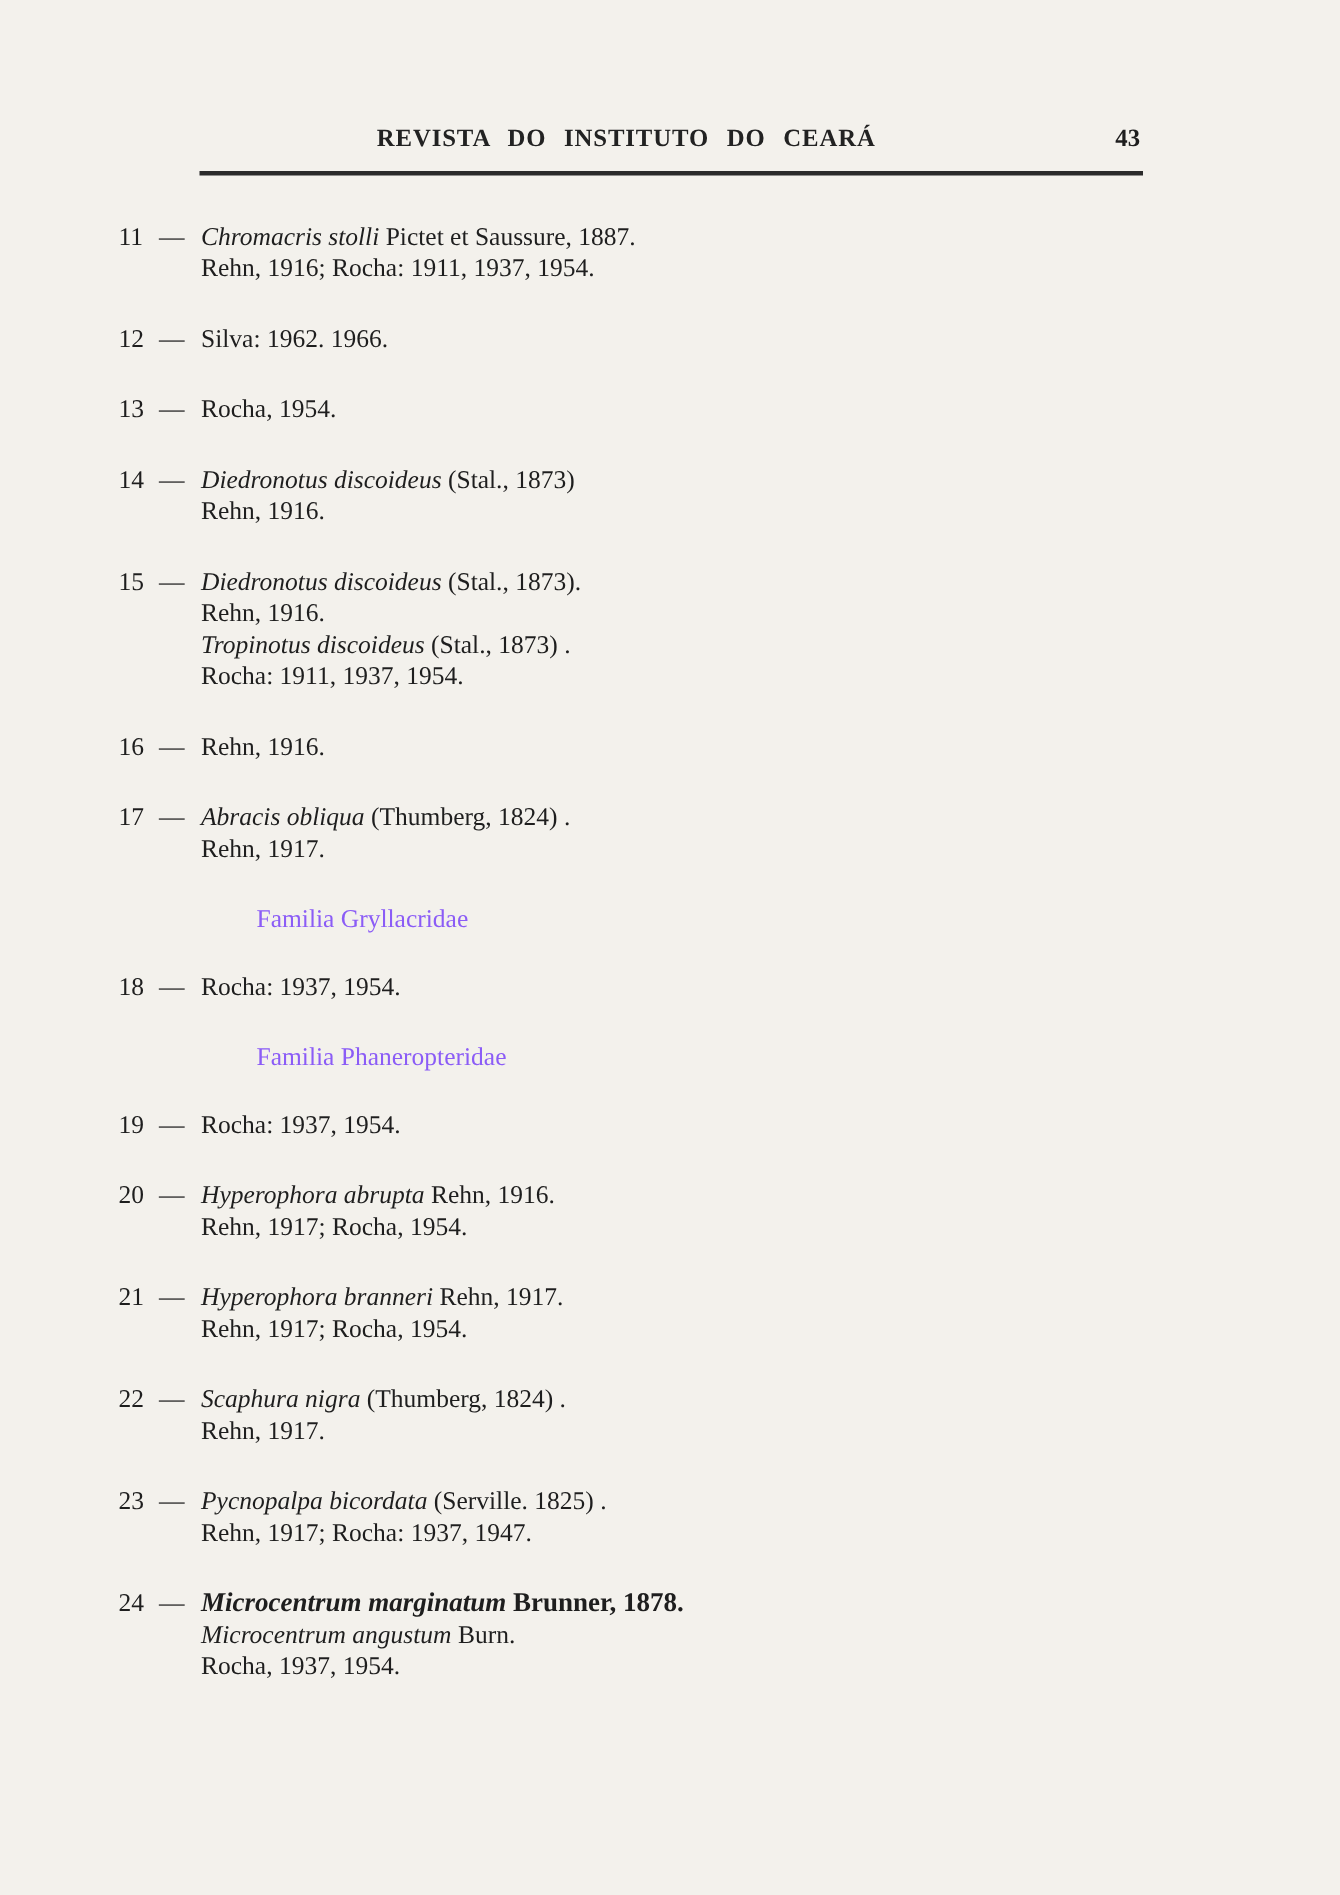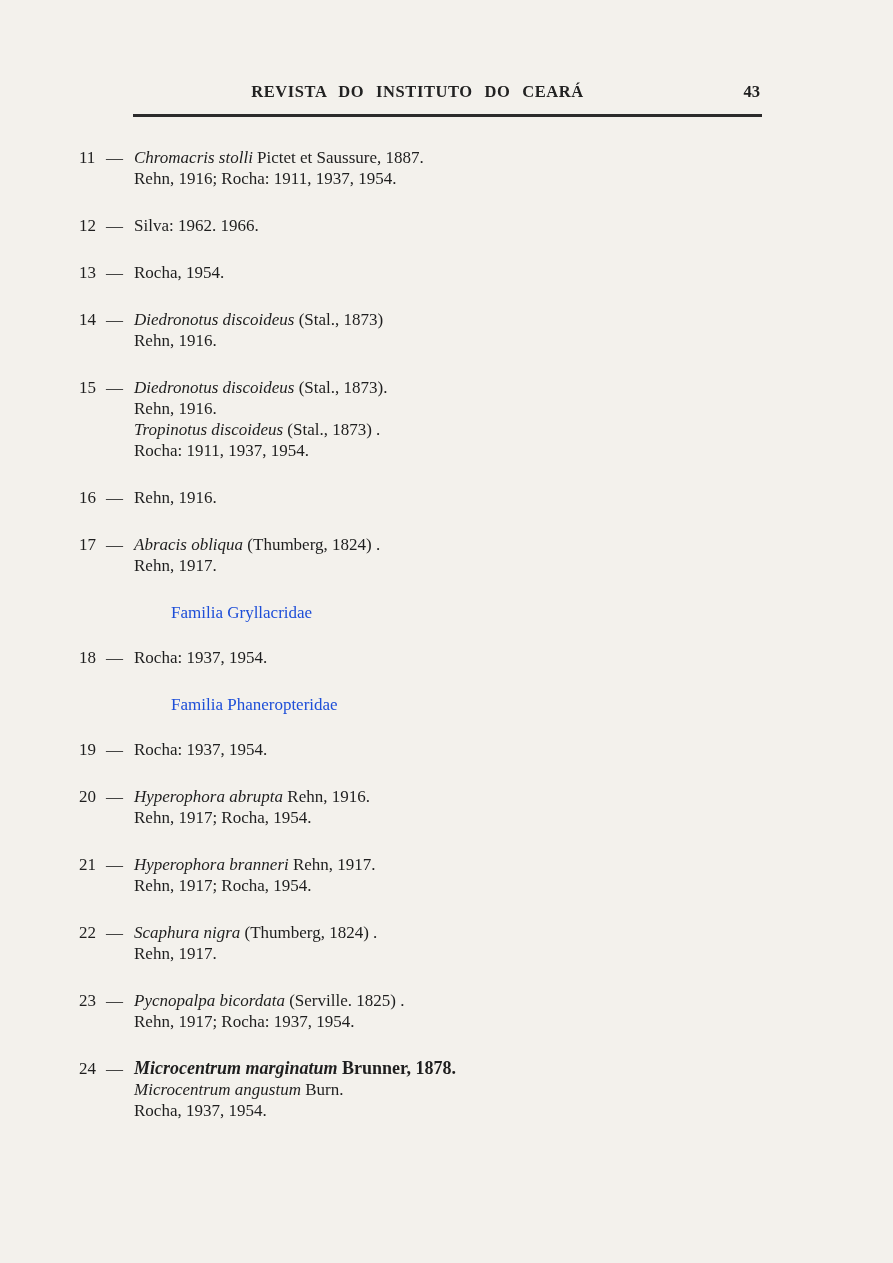--- a/index.html
+++ b/index.html
@@ -79,21 +79,21 @@
     font-style: italic;
   }
   .line-bold {
     font-weight: bold;
     font-size: 18px;
   }
   .family-heading {
     margin: 0 0 24px 92px;
     font-size: 17px;
     line-height: 21px;
-    color: #1d4ed8;
+    color: #8b5cf6;
   }
 </style>
 </head>
 <body>
 
 <div class="page">
 
   <div class="header">
     <div class="header-row">
       <span class="journal-title">REVISTA DO INSTITUTO DO CEARÁ</span>
@@ -196,21 +196,21 @@
         <div class="entry-lines">
           <div class="entry-line"><span class="species-name">Scaphura nigra</span><span class="line-rest"> (Thumberg, 1824) .</span></div>
           <div class="entry-line"><span class="line-rest">Rehn, 1917.</span></div>
         </div>
       </div>
       <div class="entry">
         <span class="entry-number">23</span>
         <span class="entry-dash">—</span>
         <div class="entry-lines">
           <div class="entry-line"><span class="species-name">Pycnopalpa bicordata</span><span class="line-rest"> (Serville. 1825) .</span></div>
-          <div class="entry-line"><span class="line-rest">Rehn, 1917; Rocha: 1937, 1954.</span></div>
+          <div class="entry-line"><span class="line-rest">Rehn, 1917; Rocha: 1937, 1947.</span></div>
         </div>
       </div>
       <div class="entry">
         <span class="entry-number">24</span>
         <span class="entry-dash">—</span>
         <div class="entry-lines">
           <div class="entry-line line-bold"><span class="species-name">Microcentrum marginatum</span><span class="line-rest"> Brunner, 1878.</span></div>
           <div class="entry-line"><span class="species-name">Microcentrum angustum</span><span class="line-rest"> Burn.</span></div>
           <div class="entry-line"><span class="line-rest">Rocha, 1937, 1954.</span></div>
         </div>

